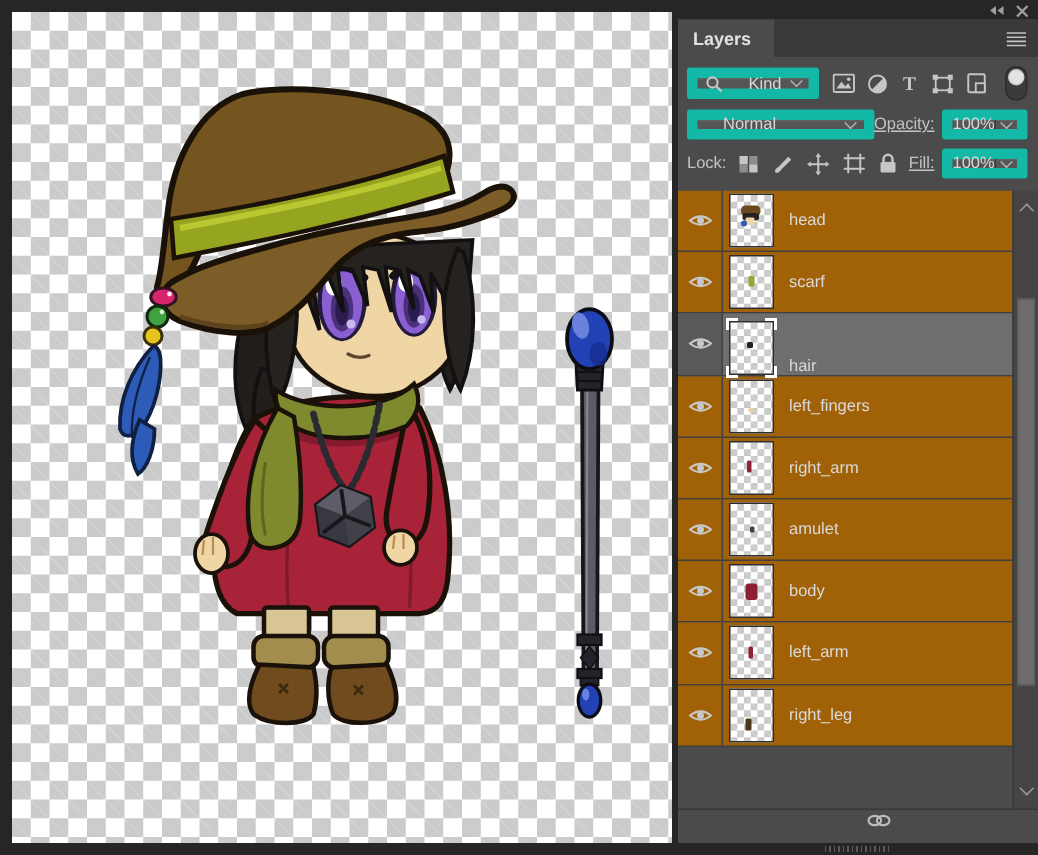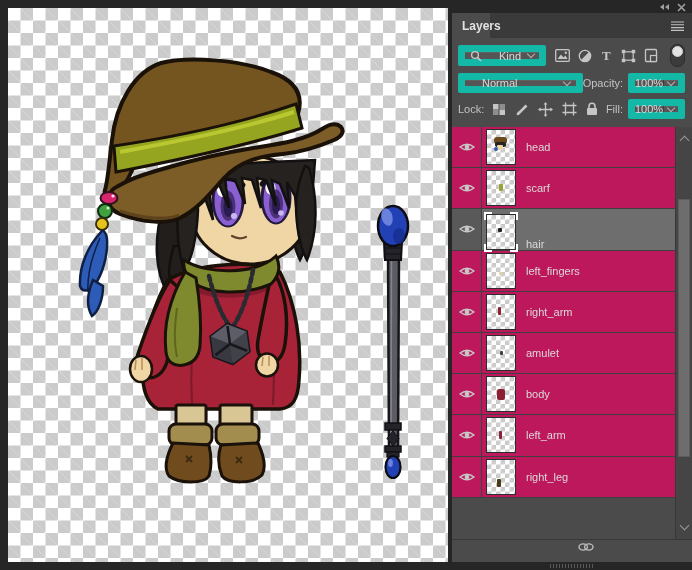--- a/index.html
+++ b/index.html
@@ -15,21 +15,21 @@
   .canvas svg{position:absolute;left:0;top:0;}
 
   
   .panel{position:absolute;left:452px;top:0;width:240px;height:570px;background:#4b4b4b;color:#d6d6d6;}
   .panel-top{position:relative;height:13px;background:#262626;}
   .win-ic{position:absolute;top:3px;cursor:pointer;line-height:0;}
   .win-collapse{right:22px;}
   .win-close{right:6px;}
 
   .tabbar{position:relative;height:25px;background:#3a3a3a;display:flex;}
-  .tab{width:38px;height:25px;background:#4b4b4b;display:flex;align-items:center;padding-left:10px;
+  .tab{width:64px;height:25px;background:#4b4b4b;display:flex;align-items:center;padding-left:10px;
        font-size:12px;font-weight:bold;color:#e2e2e2;cursor:pointer;box-sizing:border-box;}
   .panel-menu{position:absolute;right:8px;top:8px;cursor:pointer;line-height:0;}
 
   .controls{padding:6px 7px 0 6px;background:#4b4b4b;height:83px;box-sizing:border-box;}
   .crow{display:flex;align-items:center;}
   .kind-row{height:23px;}
   .blend-row{height:22px;margin-top:5px;}
   .lock-row{height:22px;margin-top:4px;}
 
   .box{background:#555;border:7px solid #14b8a6;border-radius:2px;box-sizing:border-box;
@@ -45,27 +45,27 @@
   .chev{display:inline-block;width:5px;height:5px;border-right:1.6px solid #b3b3b3;
         border-bottom:1.6px solid #b3b3b3;transform:rotate(45deg);margin-top:-3px;}
   .lbl{font-size:11px;color:#c3c3c3;}
   .filter-ics{display:flex;gap:8px;margin-left:9px;align-items:center;}
   .fic{cursor:pointer;line-height:0;}
   .toggle{margin-left:auto;width:13px;height:21px;background:#3b3b3b;border:1px solid #2d2d2d;
           border-radius:7px;position:relative;cursor:pointer;}
   .toggle:after{content:"";position:absolute;left:1px;top:1px;width:9px;height:9px;border:1px solid #cfcfcf;
           border-radius:50%;background:#e3e3e3;}
   .lock-ics{display:flex;gap:9px;margin-left:8px;align-items:center;}
-  .ml-auto{margin-left:auto;margin-right:5px;}
+  .ml-auto{margin-left:auto;margin-right:5px;text-decoration:underline;}
 
   
   .list{position:absolute;left:0;top:127px;width:240px;height:412px;background:#4b4b4b;overflow:hidden;}
   .rows{position:absolute;left:0;top:0;right:17px;}
   .layer-row{height:41.2px;box-sizing:border-box;border-bottom:1px solid #3f3f3f;display:flex;
-             align-items:center;background:#be185d;cursor:pointer;}
+             align-items:center;background:#a16207;cursor:pointer;}
   .layer-row.selected{background:#6e6e6e;align-items:flex-end;}
   .eye-col{width:29px;align-self:stretch;display:flex;align-items:center;justify-content:center;
            border-right:1px solid #414141;cursor:pointer;}
   .layer-row.selected .eye-col{background:#595959;}
   .thumb{width:28px;height:34px;margin-left:4px;position:relative;border:1px solid #2d2d2d;background:#fff;
     background-image:
       linear-gradient(45deg,#c9c9c9 25%,transparent 25%,transparent 75%,#c9c9c9 75%),
       linear-gradient(45deg,#c9c9c9 25%,transparent 25%,transparent 75%,#c9c9c9 75%);
     background-size:9px 9px;background-position:0 0,4.5px 4.5px;flex-shrink:0;}
   .thumb .mk{position:absolute;display:block;}

